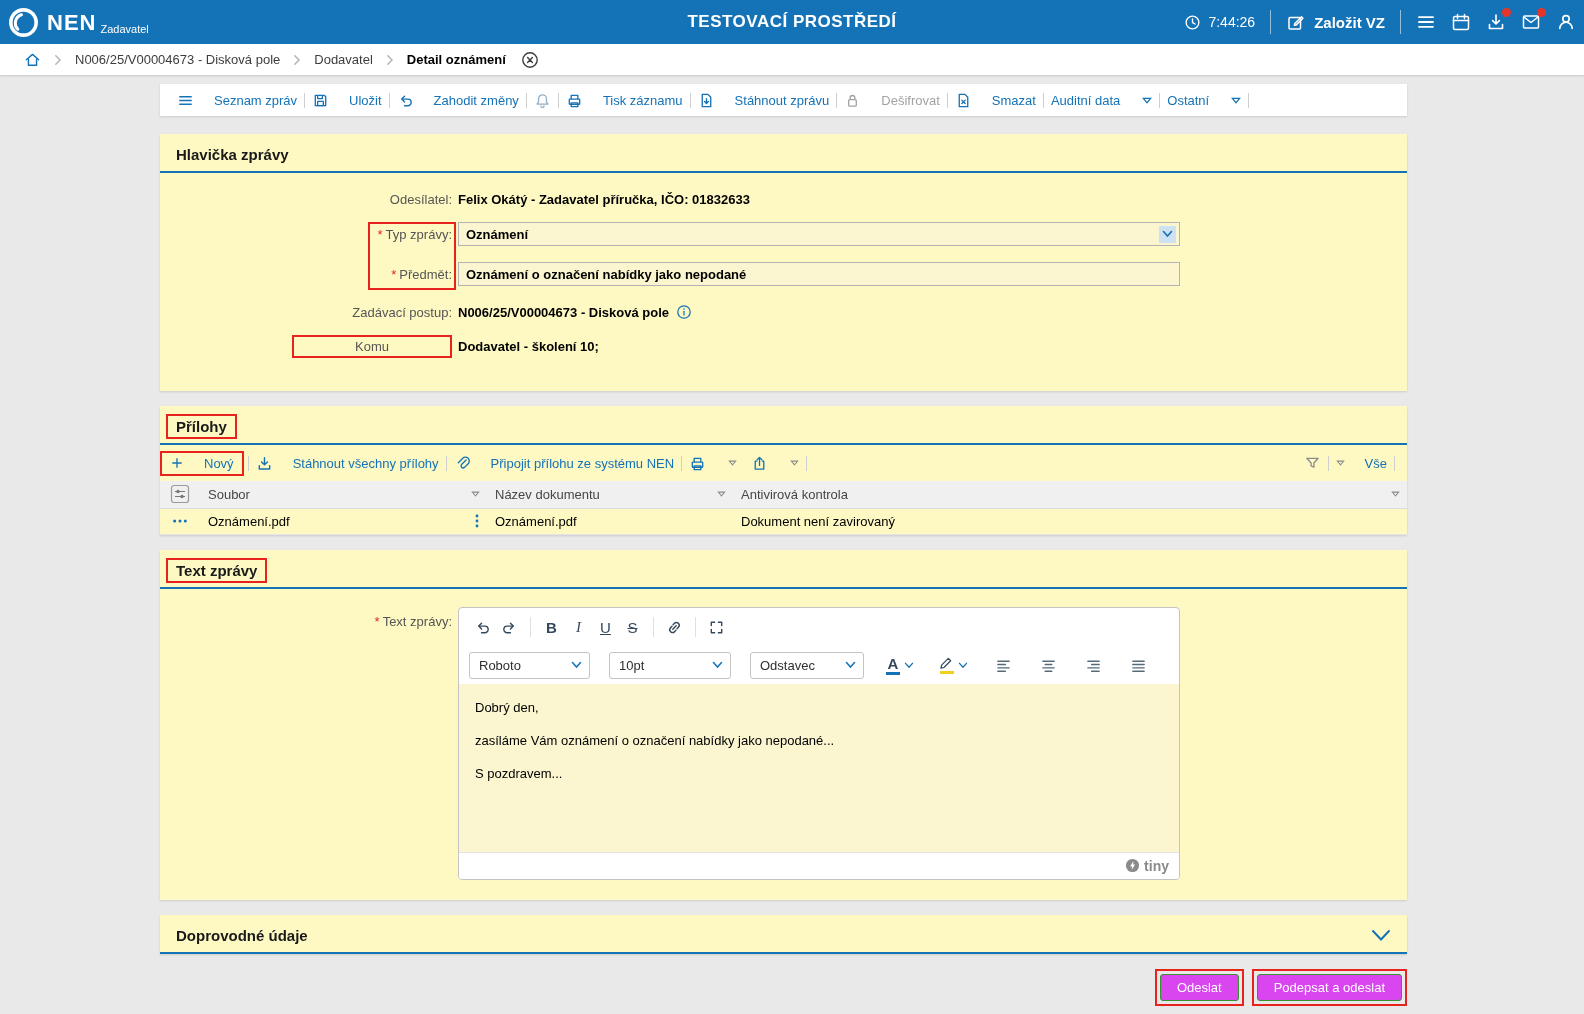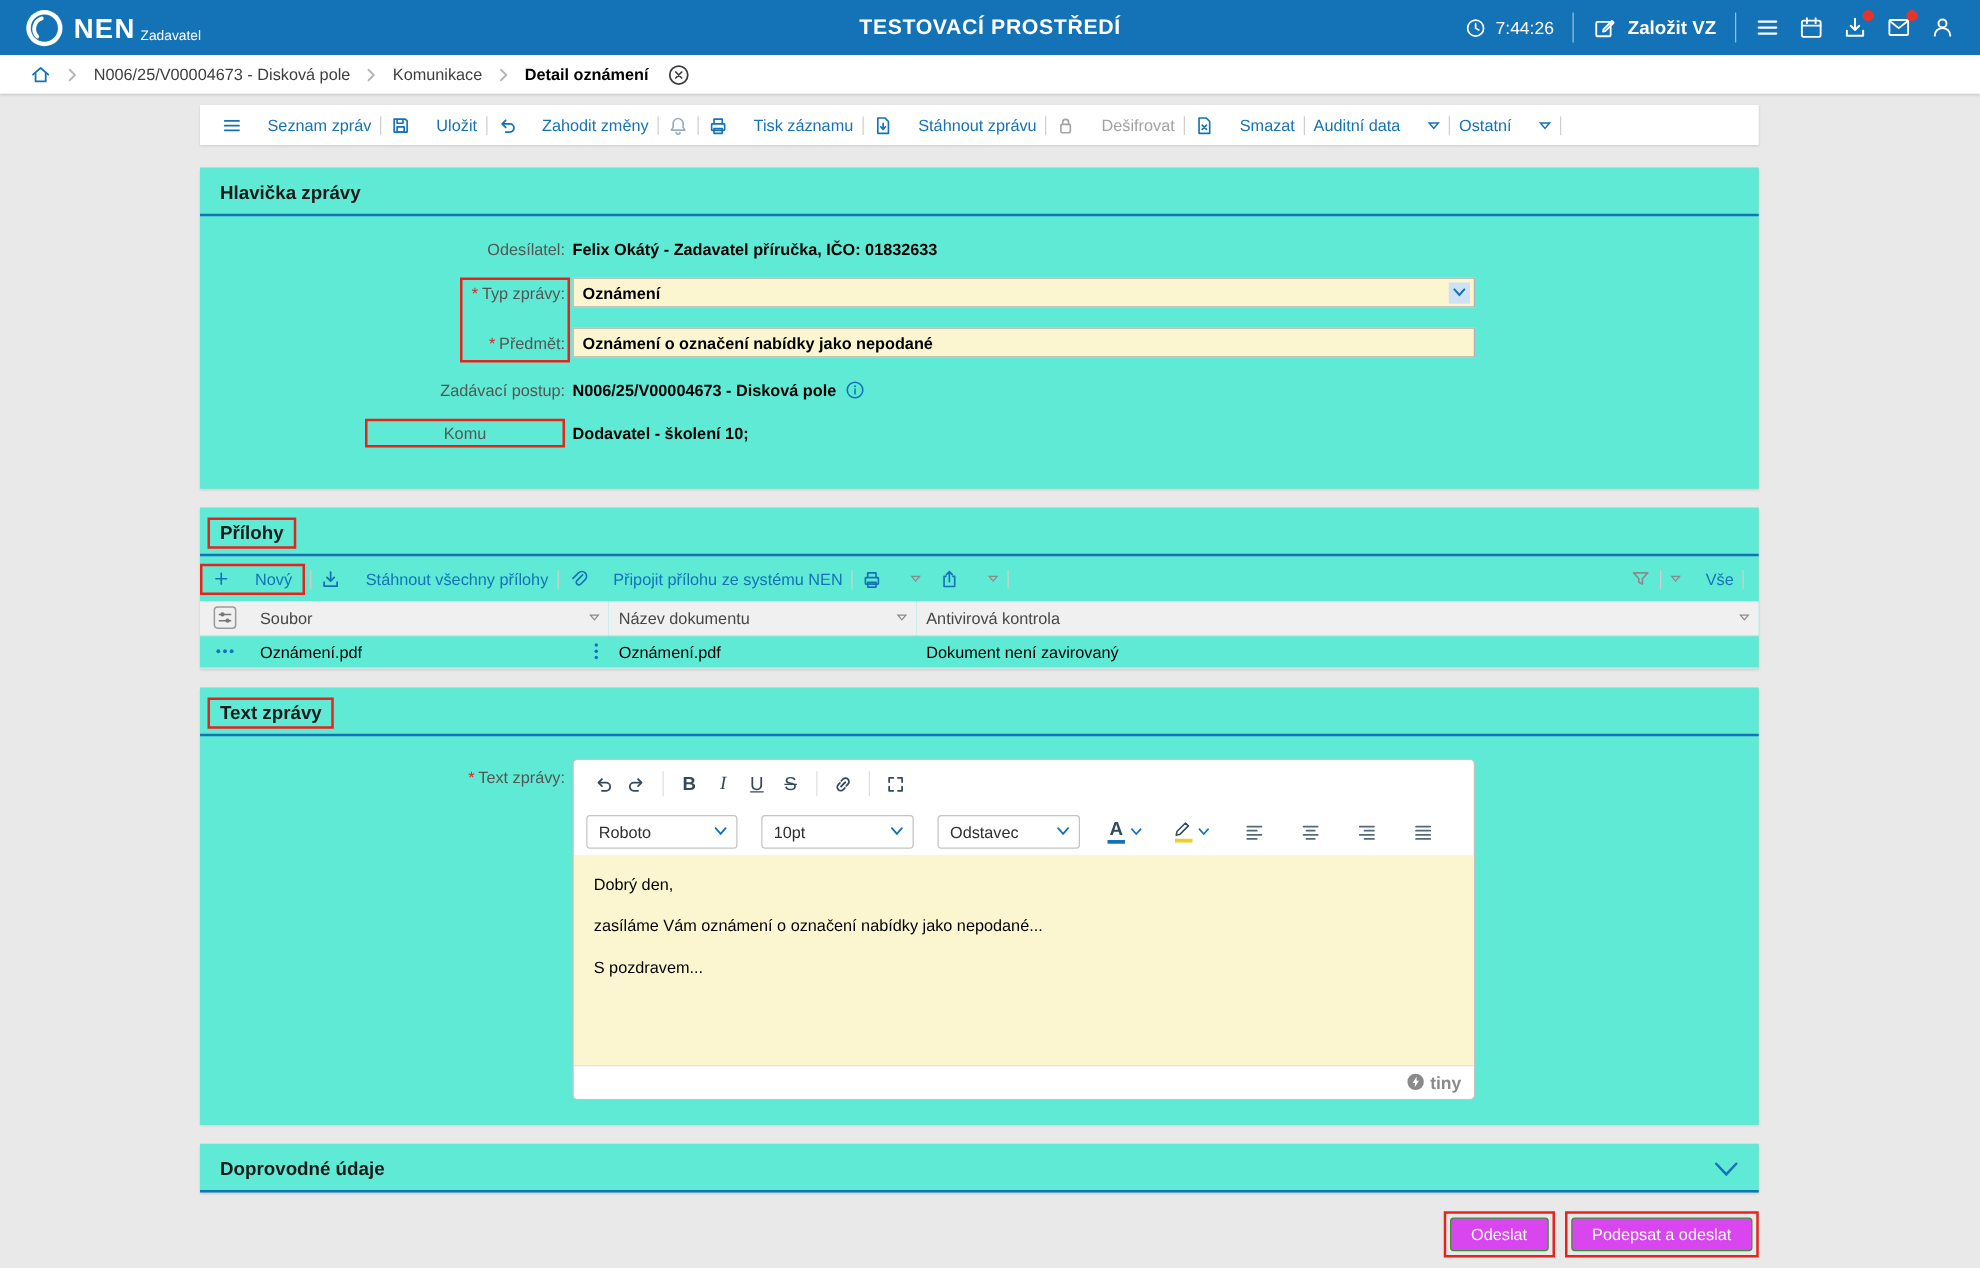--- a/index.html
+++ b/index.html
@@ -9,21 +9,21 @@
     background:#e9e9e9;
     font-family:"Liberation Sans", sans-serif;
     font-size:13px; color:#222;
   }
   svg { display:block; }
   .ic  { width:17px; height:17px; }
   .ic20{ width:20px; height:20px; }
   .ic14{ width:14px; height:14px; }
 
   
-  .app-header { height:44px; background:#1472b7; display:flex; align-items:center; padding:0 20px; position:relative; color:#fff; }
+  .app-header { height:44px; background:#1472b7; display:flex; align-items:center; padding:0 8px; position:relative; color:#fff; }
   .logo-wrap { display:flex; align-items:flex-start; cursor:pointer; }
   .logo-text { font-size:22px; font-weight:700; letter-spacing:1px; margin:3px 0 0 8px; }
   .logo-sub  { font-size:11px; margin:16px 0 0 4px; }
   .env-title { position:absolute; left:50%; transform:translateX(-50%); font-size:17px; font-weight:700; letter-spacing:.5px; }
   .hright { margin-left:auto; display:flex; align-items:center; gap:15px; }
   .htime  { display:flex; align-items:center; gap:7px; font-size:14px; }
   .hsep   { width:1px; height:24px; background:rgba(255,255,255,.55); }
   .hbtn   { display:flex; align-items:center; gap:8px; font-size:15px; font-weight:700; cursor:pointer; }
   .hicon  { position:relative; cursor:pointer; display:flex; }
   .bdg    { position:absolute; top:-4px; right:-5px; width:9px; height:9px; border-radius:50%; background:#e5352a; }
@@ -40,21 +40,21 @@
   .content { margin:9px 0 0 160px; width:1247px; }
 
   
   .cmd-toolbar { background:#fff; height:32px; display:flex; align-items:center; padding:0 10px; box-shadow:0 1px 2px rgba(0,0,0,.12); margin-bottom:18px; color:#1472b7; }
   .titem { display:flex; align-items:center; gap:20px; margin:0 7px; cursor:pointer; white-space:nowrap; }
   .titem.disabled { color:#a3a3a3; }
   .tsep  { width:1px; height:15px; background:#cfcfcf; flex:none; }
   .caret-sm { margin-left:2px; }
 
   
-  .panel { background:#5eead4; box-shadow:0 1px 2px rgba(0,0,0,.12); margin-bottom:15px; position:relative; }
+  .panel { background:#fef9c3; box-shadow:0 1px 2px rgba(0,0,0,.12); margin-bottom:15px; position:relative; }
   .panel-head { display:flex; align-items:center; padding:12px 16px 8px; border-bottom:2px solid #1472b7; }
   .ptitle { font-size:15px; font-weight:700; color:#1a1a1a; }
   .ptitle.redbox { border:2px solid #e8231d; padding:2px 8px; margin:-4px 0 -4px -10px; }
   .head-chev { margin-left:auto; color:#1472b7; }
 
   
   .form { padding:16px 0 20px; }
   .frow { display:flex; align-items:center; margin-bottom:13px; min-height:20px; }
   .frow.inputrow { margin-bottom:16px; }
   .flabel { width:292px; display:flex; justify-content:flex-end; align-items:center; color:#555; }
@@ -196,21 +196,21 @@
     <svg width="8" height="12" viewBox="0 0 8 12" stroke="currentColor" fill="none" stroke-width="1.5" stroke-linecap="round">
         <path d="M1.8 1.8 6 6 1.8 10.2"></path>
       </svg>
   </span>
   <span class="bc-item">N006/25/V00004673 - Disková pole</span>
   <span class="bc-chev">
     <svg width="8" height="12" viewBox="0 0 8 12" stroke="currentColor" fill="none" stroke-width="1.5" stroke-linecap="round">
         <path d="M1.8 1.8 6 6 1.8 10.2"></path>
       </svg>
   </span>
-  <span class="bc-item">Komunikace</span>
+  <span class="bc-item">Dodavatel</span>
   <span class="bc-chev">
     <svg width="8" height="12" viewBox="0 0 8 12" stroke="currentColor" fill="none" stroke-width="1.5" stroke-linecap="round">
         <path d="M1.8 1.8 6 6 1.8 10.2"></path>
       </svg>
   </span>
   <span class="bc-item current">Detail oznámení</span>
   <span class="bc-close">
     <svg width="18" height="18" viewBox="0 0 18 18" stroke="currentColor" fill="none" stroke-width="1.4" stroke-linecap="round">
       <circle cx="9" cy="9" r="7.2"></circle>
         <path d="M6.6 6.6 l4.8 4.8 M11.4 6.6 l-4.8 4.8"></path>

